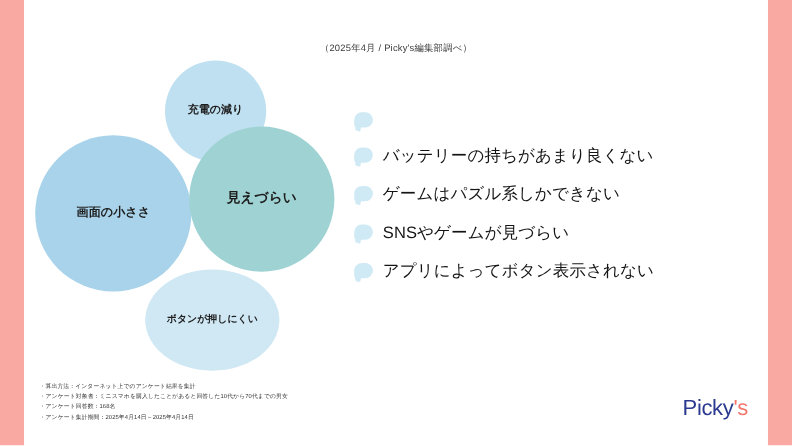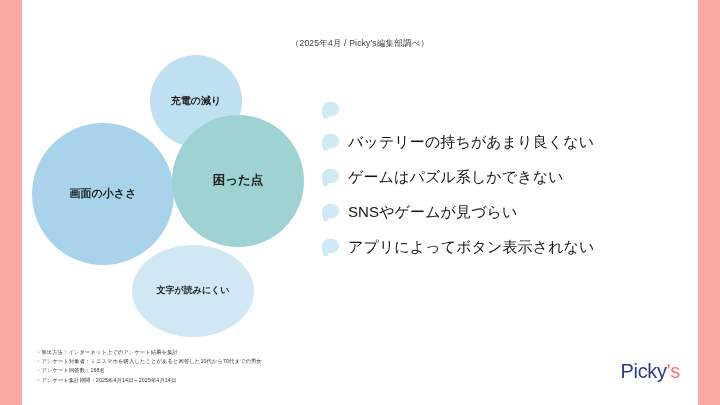--- a/index.html
+++ b/index.html
@@ -199,24 +199,24 @@
     </div>
 
     <div class="bubbles">
       <div class="bubble b-battery">
         <span>充電の減り</span>
       </div>
       <div class="bubble b-screen">
         <span>画面の小ささ</span>
       </div>
       <div class="bubble b-visible">
-        <span>困った点</span>
+        <span>見えづらい</span>
       </div>
       <div class="bubble b-button">
-        <span>文字が読みにくい</span>
+        <span>ボタンが押しにくい</span>
       </div>
     </div>
 
     <div class="list">
       <div class="list-item">
         <span class="bubble-icon"></span>
       </div>
       <div class="list-item">
         <span class="bubble-icon"></span>
         <span class="list-text">バッテリーの持ちがあまり良くない</span>

